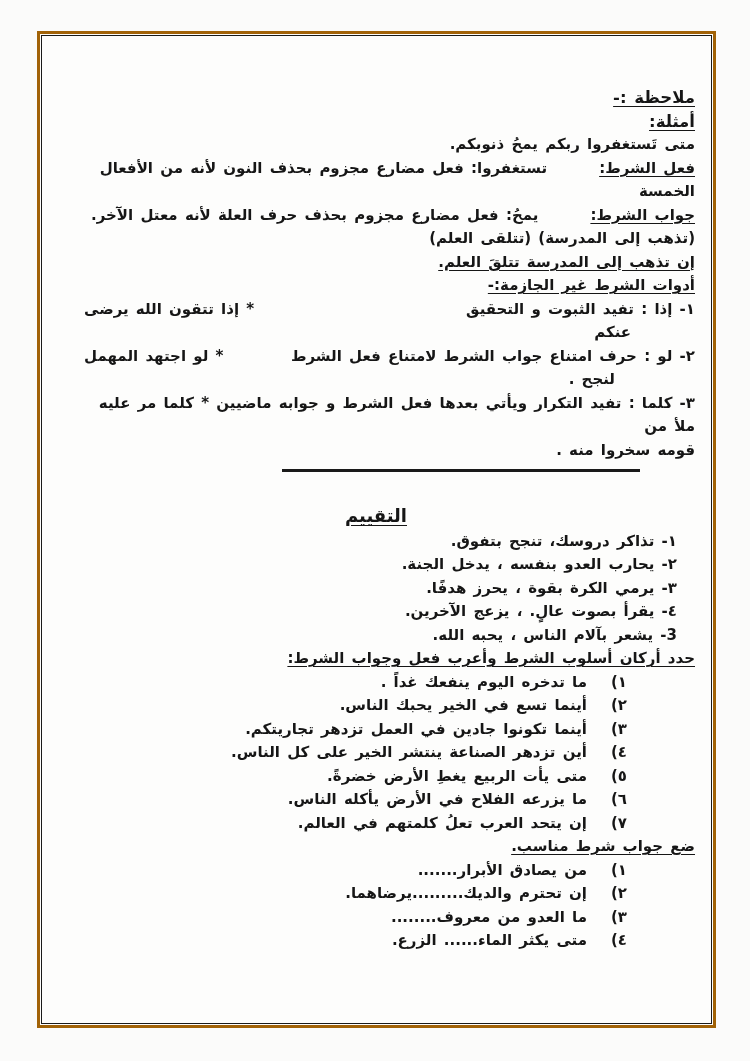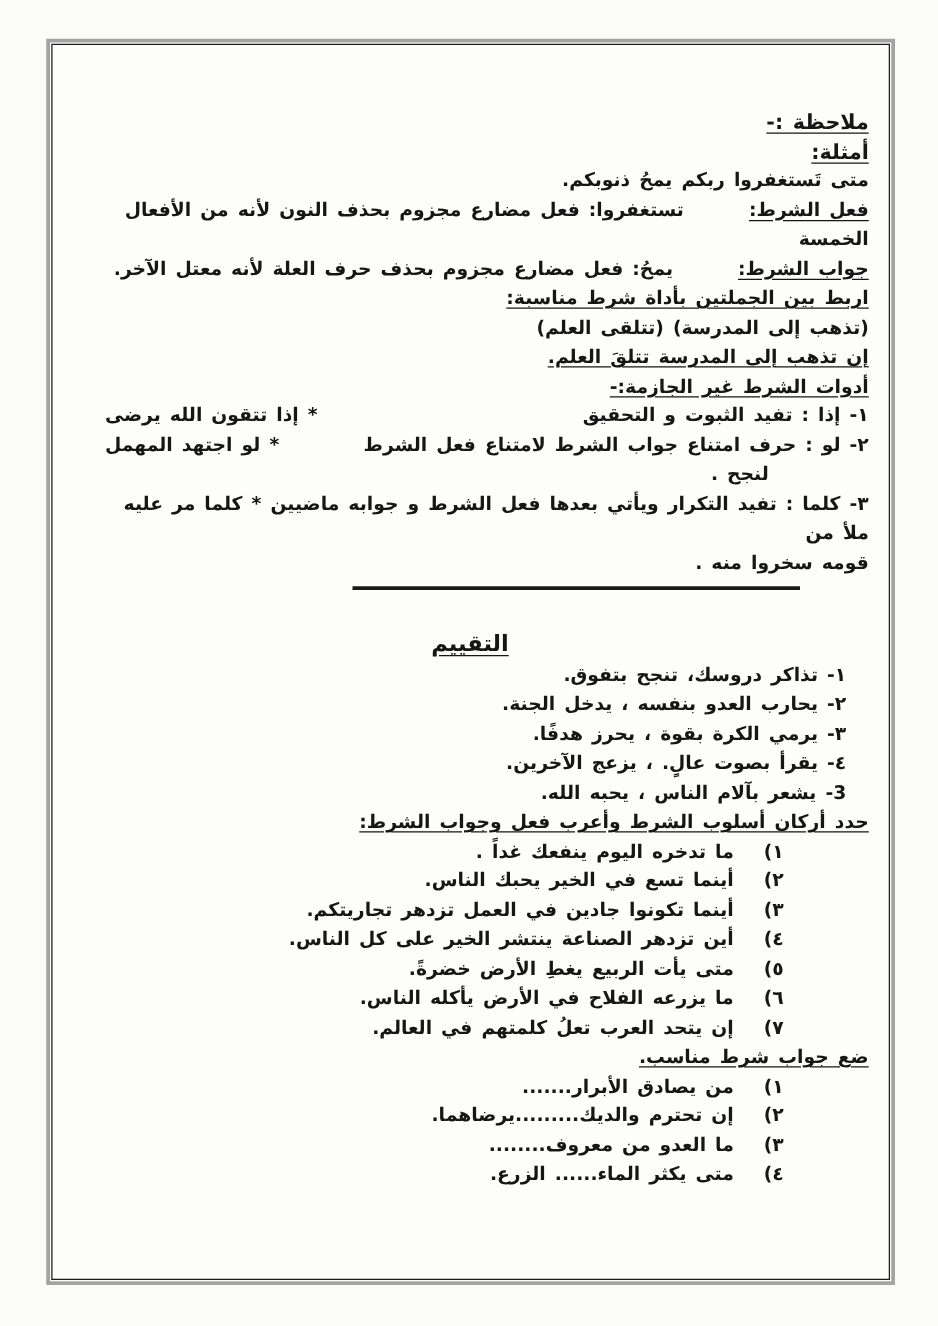--- a/index.html
+++ b/index.html
@@ -9,21 +9,21 @@
     font-family:"DejaVu Sans",sans-serif;
     color:#161616;
     overflow:hidden;
     position:relative;
   }
   .frame{
     position:absolute;
     left:37px;top:31px;
     width:679px;height:997px;
     box-sizing:border-box;
-    border:3px solid #a3a3a3;
+    border:3px solid #a16207;
     background:#fdfdfc;
   }
   .inner-line{
     position:absolute;
     inset:1px;
     border:1px solid #1a1a1a;
     pointer-events:none;
   }
   .content{
     position:absolute;
@@ -69,30 +69,30 @@
       <span class="u">فعل الشرط:</span>
       <span>تستغفروا: فعل مضارع مجزوم بحذف النون لأنه من الأفعال</span>
     </div>
     <div class="ln">الخمسة</div>
 
     <div class="ln label-row">
       <span class="u">جواب الشرط:</span>
       <span>يمحُ: فعل مضارع مجزوم بحذف حرف العلة لأنه معتل الآخر.</span>
     </div>
 
-    <div class="ln u">اربط بين الجملتين بأداة شرط مناسبة:</div>
     <div class="ln">(تذهب إلى المدرسة)  (تتلقى العلم)</div>
     <div class="ln u">إن تذهب إلى المدرسة تتلقَ العلم.</div>
 
     <div class="ln u">أدوات الشرط غير الجازمة:-</div>
 
     <div class="ln flex">
       <span>١- إذا : تفيد الثبوت و التحقيق</span>
       <span>* إذا تتقون الله يرضى</span>
     </div>
+    <div class="ln ind-ankum">عنكم</div>
 
     <div class="ln flex">
       <span>٢- لو : حرف امتناع جواب الشرط لامتناع فعل الشرط</span>
       <span>* لو اجتهد المهمل</span>
     </div>
     <div class="ln ind-lanajah">لنجح .</div>
 
     <div class="ln">٣- كلما : تفيد التكرار ويأتي بعدها فعل الشرط و جوابه ماضيين * كلما مر عليه ملأ من</div>
     <div class="ln cont-left">قومه سخروا منه .</div>
 

